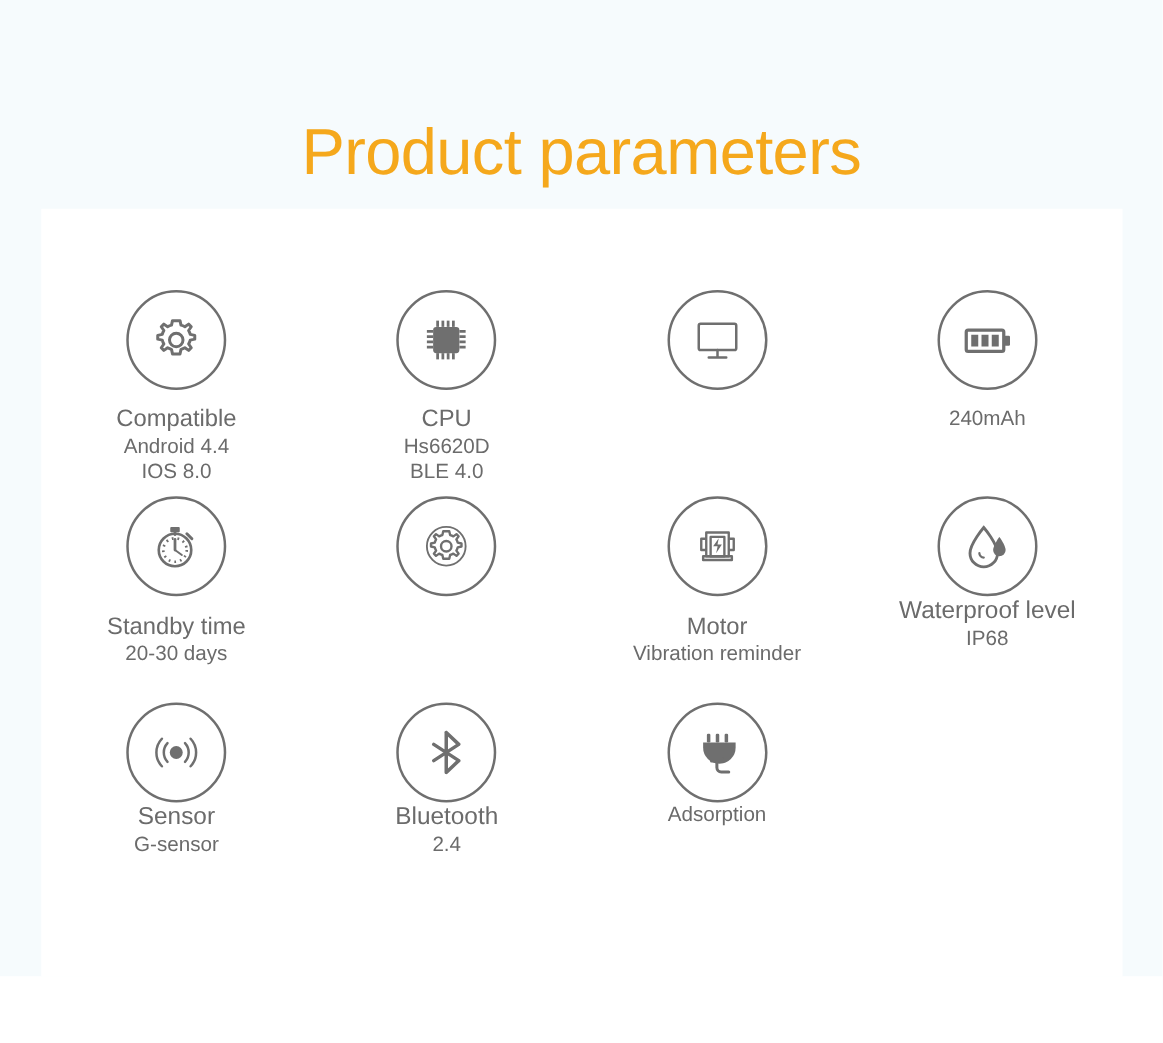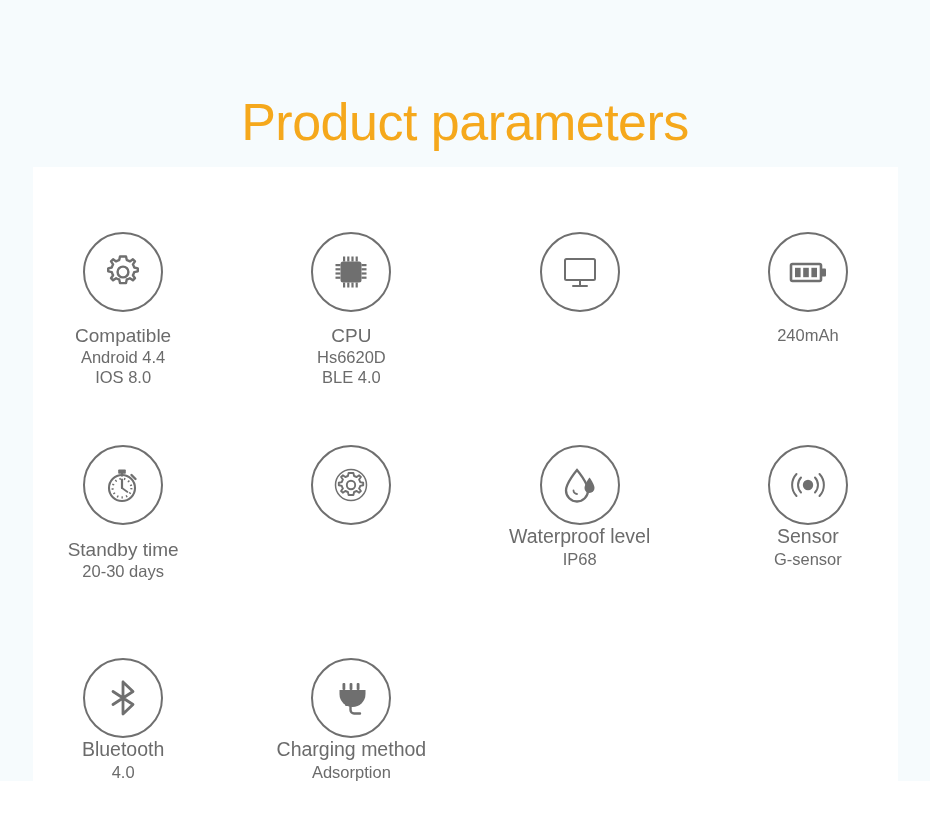--- a/index.html
+++ b/index.html
@@ -57,21 +57,20 @@
     position: absolute;
     left: 0;
     top: 0;
     width: 865px;
     height: 614px;
     display: grid;
     grid-template-columns: repeat(4, 1fr);
     grid-template-rows: 165px 165px 170px;
     padding-top: 65px;
     box-sizing: border-box;
-    gap: 48px;
   }
 
   .cell {
     display: flex;
     flex-direction: column;
     align-items: center;
   }
 
   .icon-circle {
     width: 80px;
@@ -213,20 +212,36 @@
       <div class="cell row2">
         <div class="icon-circle">
           <svg width="44" height="44" viewBox="0 0 44 44" fill="none" stroke="#6f6f6f" stroke-width="2">
             <circle cx="22" cy="22" r="15.5" stroke-width="1.5"></circle>
             <path d="M22 10 l2.4 0 0.7 3 a10.5 10.5 0 0 1 2.6 1.1 l2.5 -1.8 1.7 1.7 -1.8 2.5 a10.5 10.5 0 0 1 1.1 2.6 l3 0.7 0 2.4 -3 0.7 a10.5 10.5 0 0 1 -1.1 2.6 l1.8 2.5 -1.7 1.7 -2.5 -1.8 a10.5 10.5 0 0 1 -2.6 1.1 l-0.7 3 -2.4 0 -2.4 0 -0.7 -3 a10.5 10.5 0 0 1 -2.6 -1.1 l-2.5 1.8 -1.7 -1.7 1.8 -2.5 a10.5 10.5 0 0 1 -1.1 -2.6 l-3 -0.7 0 -2.4 3 -0.7 a10.5 10.5 0 0 1 1.1 -2.6 l-1.8 -2.5 1.7 -1.7 2.5 1.8 a10.5 10.5 0 0 1 2.6 -1.1 l0.7 -3 2.4 0 z" stroke-linejoin="round" stroke-width="1.9"></path>
             <circle cx="22" cy="22" r="4.2" stroke-width="1.9"></circle>
           </svg>
         </div>
       </div>
 
+      <div class="cell row2">
+        <div class="icon-circle">
+          <svg width="46" height="46" viewBox="0 0 46 46" fill="none" stroke="#6f6f6f" stroke-width="1.9" stroke-linejoin="round">
+            <rect x="14" y="12" width="18" height="19"></rect>
+            <rect x="17.5" y="15.5" width="11" height="15.5"></rect>
+            <path d="M14 17 h-4 v9 h4"></path>
+            <path d="M32 17 h4 v9 h-4"></path>
+            <path d="M11.5 31 h23 v3 h-23 z"></path>
+            <path d="M24 16.5 l-4.5 6.5 h3.6 l-1.2 5.5 4.6 -7 h-3.5 z" fill="#6f6f6f" stroke="none"></path>
+          </svg>
+        </div>
+        <div class="labels">
+          <div class="l-title">Motor</div>
+          <div class="l-sub">Vibration reminder</div>
+        </div>
+      </div>
 
       <div class="cell row3">
         <div class="icon-circle">
           <svg width="44" height="44" viewBox="0 0 44 44">
             <path d="M19 7 C19 7 8 20 8 27.5 A11 11 0 0 0 30 27.5 C30 20 19 7 19 7 z" fill="none" stroke="#6f6f6f" stroke-width="2.3"></path>
             <path d="M15.5 27.5 a3.5 3.5 0 0 0 3.5 3.5" fill="none" stroke="#6f6f6f" stroke-width="1.8" stroke-linecap="round"></path>
             <path d="M31.5 14.5 C31.5 14.5 26.5 21 26.5 25 a5 5 0 0 0 10 0 C36.5 21 31.5 14.5 31.5 14.5 z" fill="#6f6f6f"></path>
           </svg>
         </div>
         <div class="labels">
@@ -252,39 +267,38 @@
       </div>
 
       <div class="cell row3">
         <div class="icon-circle">
           <svg width="44" height="44" viewBox="0 0 44 44" fill="none" stroke="#6f6f6f" stroke-width="2.8" stroke-linejoin="round" stroke-linecap="round">
             <path d="M22 6 v32 l10 -9.5 -20 -13 M22 6 l10 9.5 -20 13"></path>
           </svg>
         </div>
         <div class="labels">
           <div class="l-title">Bluetooth</div>
-          <div class="l-sub">4.0</div>
+          <div class="l-sub">2.4</div>
         </div>
       </div>
 
       <div class="cell row3">
         <div class="icon-circle">
           <svg width="46" height="46" viewBox="0 0 46 46">
             <g fill="#6f6f6f">
               <rect x="14.5" y="8" width="2.8" height="7" rx="1"></rect>
               <rect x="21.6" y="8" width="2.8" height="7" rx="1"></rect>
               <rect x="28.7" y="8" width="2.8" height="7" rx="1"></rect>
               <path d="M11.5 15 h26 v4 a13 13 0 0 1 -26 0 z"></path>
               <rect x="17" y="26.5" width="11" height="4.5" rx="1.2"></rect>
             </g>
             <path d="M22.5 31 v4 a3.5 3.5 0 0 0 3.5 3.5 h6" fill="none" stroke="#6f6f6f" stroke-width="2.4" stroke-linecap="round"></path>
           </svg>
         </div>
         <div class="labels">
-          <div class="l-title">Charging method</div>
           <div class="l-sub">Adsorption</div>
         </div>
       </div>
 
     </div>
   </div>
 
   <div id="bottom-fade"></div>
 </div>
 

